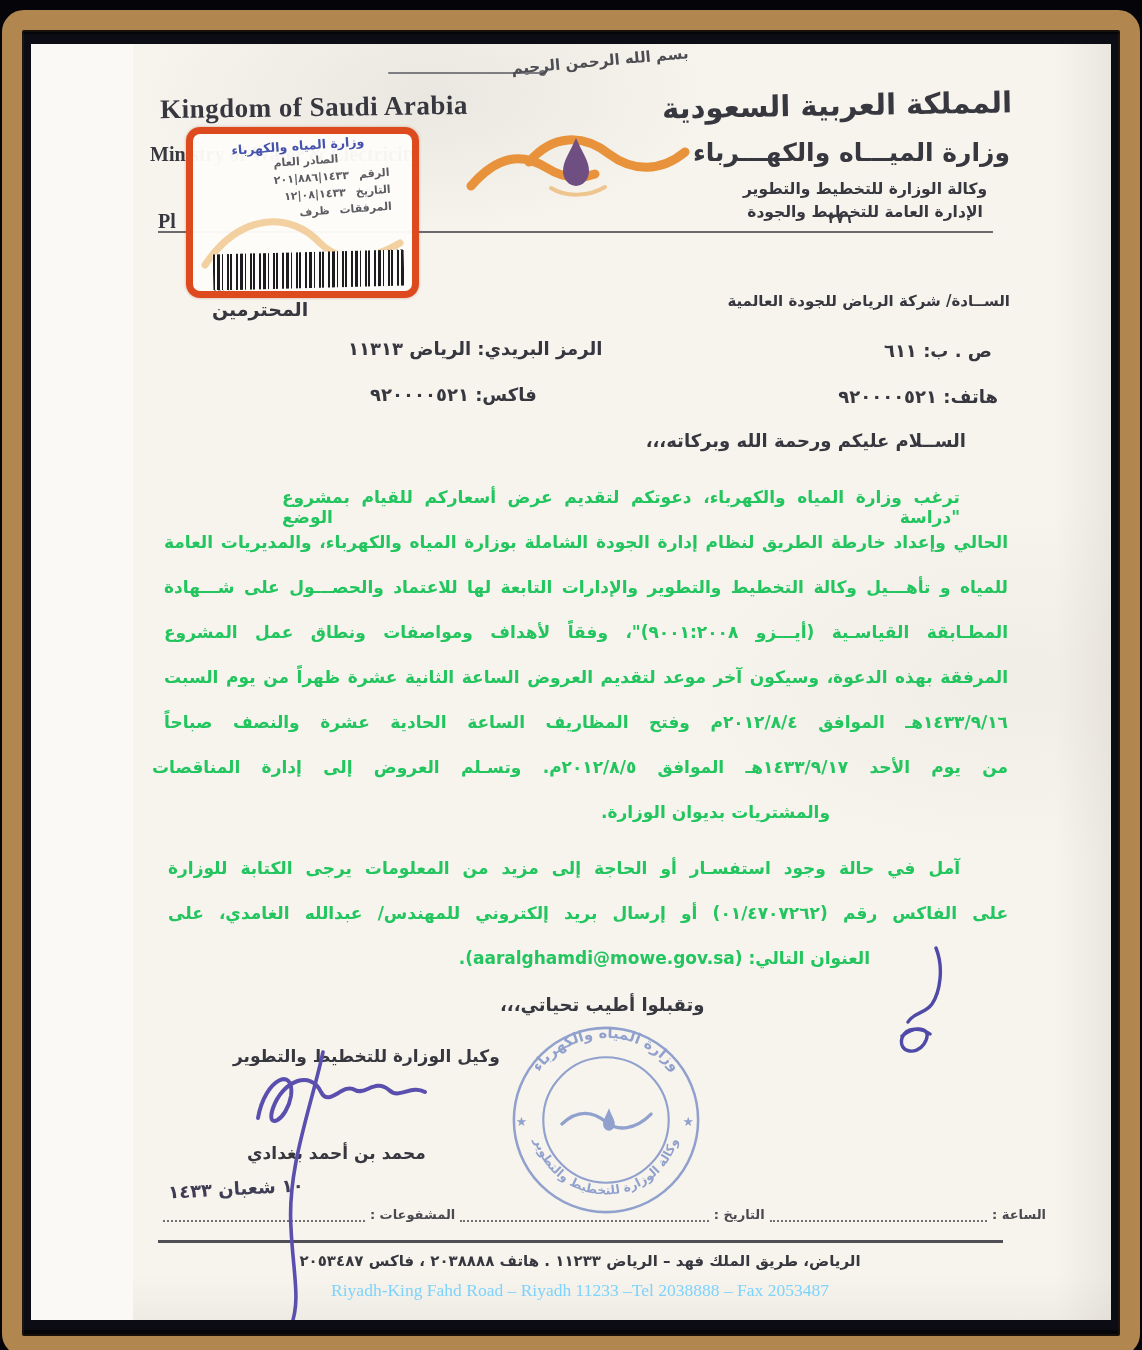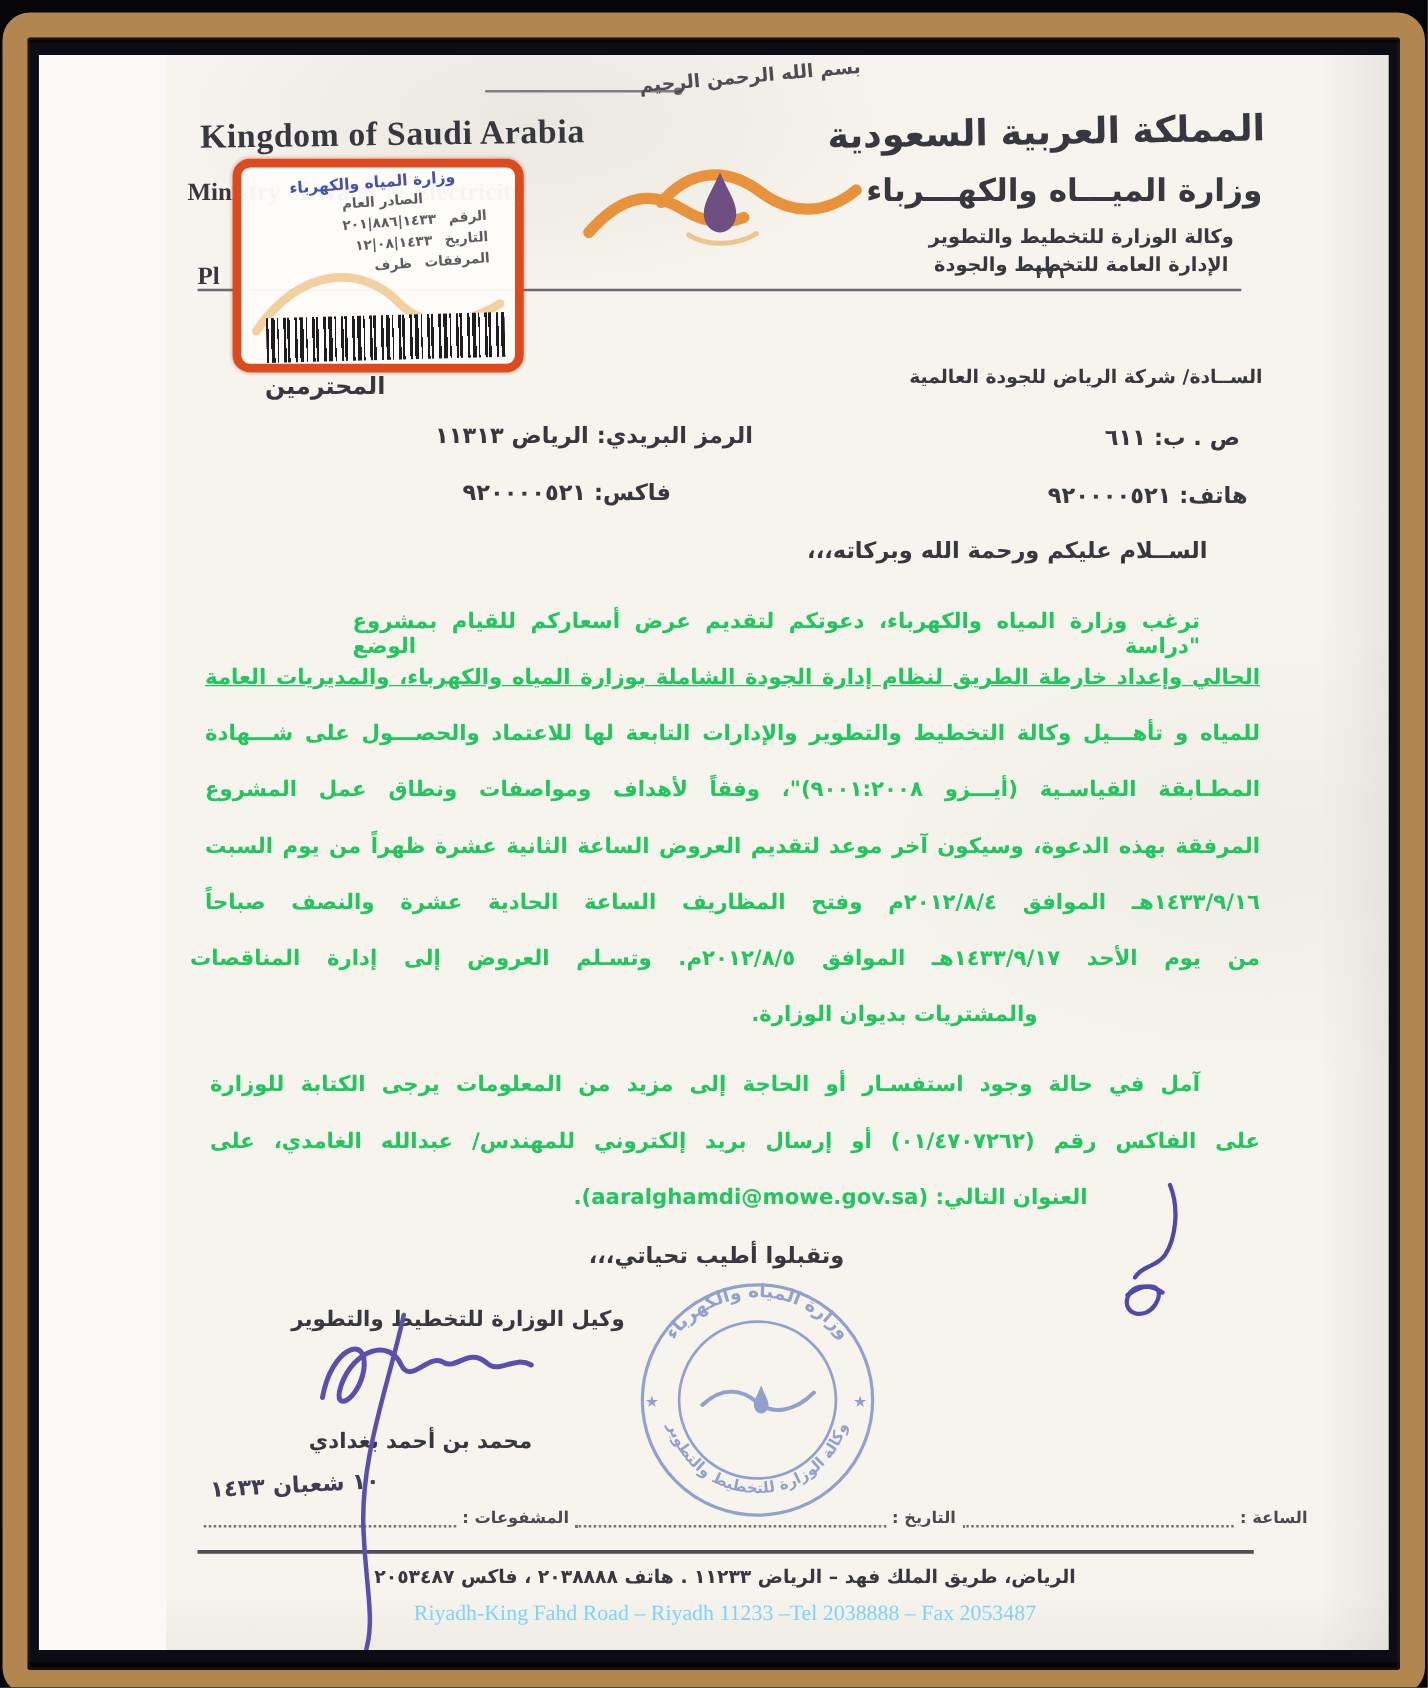--- a/index.html
+++ b/index.html
@@ -107,33 +107,33 @@
   <div class="el ar nowrap" style="right:132px;top:292px;font-size:15px;">الســادة/ شركة الرياض للجودة العالمية</div>
   <div class="el ar nowrap" style="left:212px;top:298px;font-size:19px;">المحترمين</div>
   <div class="el ar nowrap" style="right:150px;top:340px;font-size:18px;">ص . ب: ٦١١</div>
   <div class="el ar nowrap" style="left:348px;top:338px;font-size:18px;">الرمز البريدي:  الرياض ١١٣١٣</div>
   <div class="el ar nowrap" style="right:144px;top:386px;font-size:18px;">هاتف: ٩٢٠٠٠٠٥٢١</div>
   <div class="el ar nowrap" style="left:370px;top:384px;font-size:18px;">فاكس: ٩٢٠٠٠٠٥٢١</div>
 
   <div class="el ar nowrap" style="right:176px;top:430px;font-size:18px;">الســلام عليكم ورحمة الله وبركاته،،،</div>
 
   <div class="bodyline just" style="right:182px;left:282px;top:487px;">ترغب وزارة المياه والكهرباء، دعوتكم لتقديم عرض أسعاركم للقيام بمشروع "دراسة الوضع</div>
-  <div class="bodyline just" style="right:134px;left:164px;top:532px;text-decoration:underline;">الحالي وإعداد خارطة الطريق لنظام إدارة الجودة الشاملة بوزارة المياه والكهرباء، والمديريات العامة</div>
+  <div class="bodyline just" style="right:134px;left:164px;top:532px;">الحالي وإعداد خارطة الطريق لنظام إدارة الجودة الشاملة بوزارة المياه والكهرباء، والمديريات العامة</div>
   <div class="bodyline just" style="right:134px;left:164px;top:577px;">للمياه و تأهـــيل وكالة التخطيط والتطوير والإدارات التابعة لها للاعتماد والحصـــول على شـــهادة</div>
   <div class="bodyline just" style="right:134px;left:164px;top:622px;">المطـابقة القياسـية (أيـــزو ٩٠٠١:٢٠٠٨)"، وفقاً لأهداف ومواصفات ونطاق عمل المشروع</div>
   <div class="bodyline just" style="right:134px;left:164px;top:667px;">المرفقة بهذه الدعوة، وسيكون آخر موعد لتقديم العروض الساعة الثانية عشرة ظهراً من يوم السبت</div>
   <div class="bodyline just" style="right:134px;left:164px;top:712px;">١٤٣٣/٩/١٦هـ الموافق ٢٠١٢/٨/٤م وفتح المظاريف الساعة الحادية عشرة والنصف صباحاً</div>
   <div class="bodyline just" style="right:134px;left:152px;top:757px;">من يوم الأحد ١٤٣٣/٩/١٧هـ الموافق ٢٠١٢/٨/٥م. وتسـلم العروض إلى إدارة المناقصات</div>
   <div class="bodyline nowrap" style="right:312px;top:802px;text-align:right;">والمشتريات بديوان الوزارة.</div>
 
   <div class="bodyline just" style="right:182px;left:168px;top:858px;">آمل في حالة وجود استفسـار أو الحاجة إلى مزيد من المعلومات يرجى الكتابة للوزارة</div>
   <div class="bodyline just" style="right:134px;left:168px;top:903px;">على الفاكس رقم (٠١/٤٧٠٧٢٦٢) أو إرسال بريد إلكتروني للمهندس/ عبدالله الغامدي، على</div>
   <div class="bodyline nowrap" style="right:272px;top:948px;text-align:right;">العنوان التالي: (aaralghamdi@mowe.gov.sa).</div>
 
-  <div class="el ar nowrap" style="left:471px;top:994px;font-size:18px;">وتقبلوا أطيب تحياتي،،،</div>
+  <div class="el ar nowrap" style="left:500px;top:994px;font-size:18px;">وتقبلوا أطيب تحياتي،،،</div>
 
   <svg class="mark-svg" viewBox="0 0 90 118">
     <path d="M58,8 C66,28 62,52 54,64 C47,74 36,72 30,82 M24,96 C40,84 56,88 46,104 C38,116 20,112 24,98 C28,86 44,88 52,94" fill="none" stroke="#4f49a8" stroke-width="3.4" stroke-linecap="round"></path>
   </svg>
 
   <div class="el ar nowrap" style="left:233px;top:1046px;font-size:17px;">وكيل الوزارة للتخطيط والتطوير</div>
   <svg class="sig-svg" viewBox="0 0 270 290">
     <path d="M55,70 C62,30 92,18 88,48 C84,72 62,84 70,60 C80,32 108,22 118,44 C126,60 140,34 152,42 C162,48 172,30 186,42 C196,52 208,36 222,44" fill="none" stroke="#5a4fae" stroke-width="4" stroke-linecap="round"></path>
     <path d="M120,4 C108,60 84,120 88,180 C90,225 98,252 88,278" fill="none" stroke="#5a4fae" stroke-width="3.6" stroke-linecap="round"></path>
   </svg>

